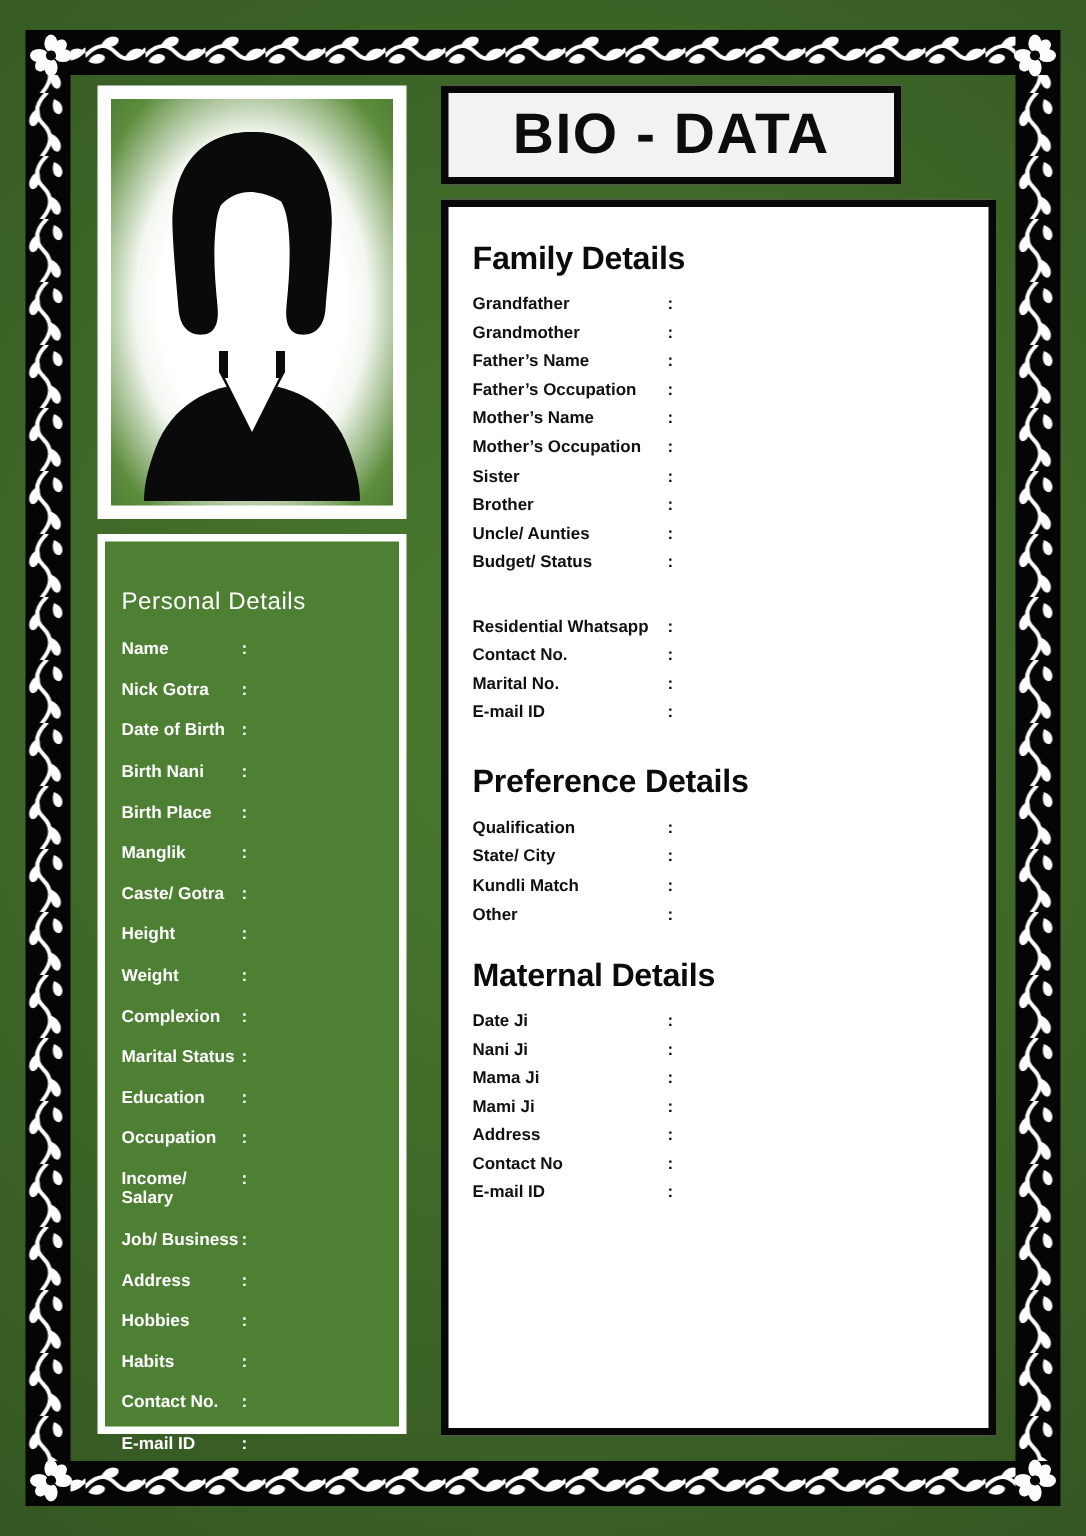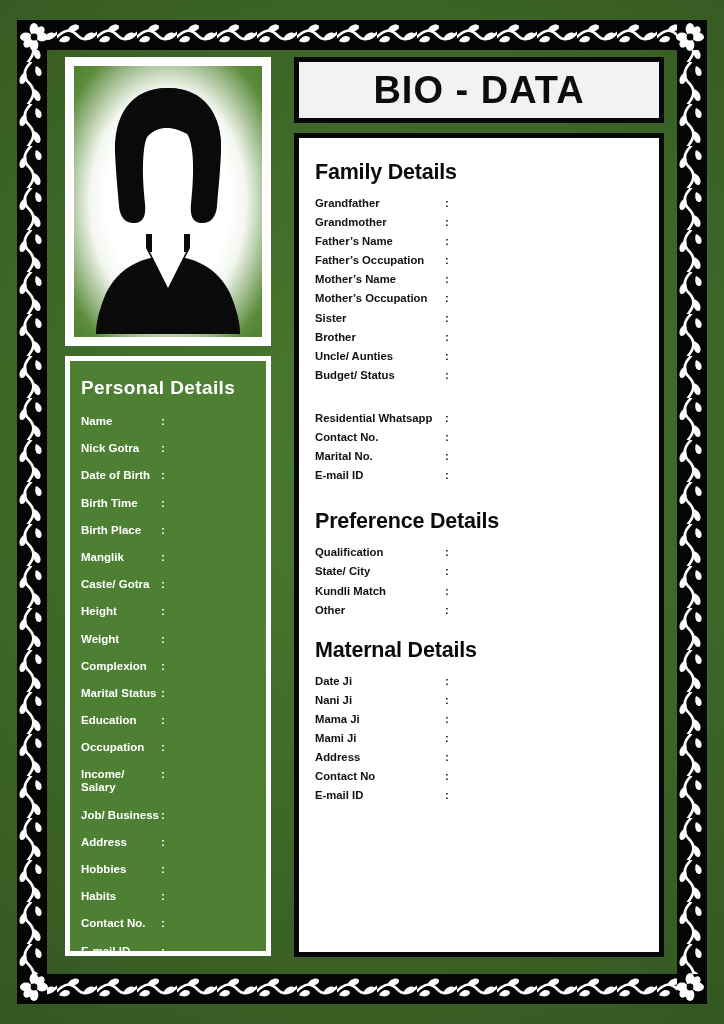--- a/index.html
+++ b/index.html
@@ -106,24 +106,24 @@
   }
   #personal-green {
     width: 100%;
     height: 100%;
     background: #4e8034;
     box-sizing: border-box;
     padding: 16px 0 0 11px;
   }
   #personal-title {
     color: #ffffff;
-    font-size: 19px;
-    font-weight: bold;
+    font-size: 16px;
+    font-weight: normal;
     letter-spacing: 0.4px;
-    margin: 0 0 16px 0;
+    margin: 16px 0 16px 0;
   }
   .p-row {
     display: flex;
     color: #ffffff;
     font-size: 11.5px;
     font-weight: bold;
     line-height: 13px;
     margin-bottom: 14.2px;
   }
   .p-label { width: 80px; flex: none; }
@@ -131,21 +131,21 @@
 
   
   #right-col {
     position: absolute;
     left: 247px;
     top: 7px;
     width: 370px;
   }
 
   #title-box {
-    width: 370px;
+    width: 307px;
     height: 66px;
     background: #f2f2f0;
     border: 5px solid #070707;
     box-sizing: border-box;
     display: flex;
     align-items: center;
     justify-content: center;
   }
   #title-text {
     font-size: 38px;
@@ -336,21 +336,21 @@
                 <span class="p-label">Nick Gotra</span>
                 <span class="p-colon">:</span>
                 <span class="field-value"></span>
               </div>
               <div class="p-row">
                 <span class="p-label">Date of Birth</span>
                 <span class="p-colon">:</span>
                 <span class="field-value"></span>
               </div>
               <div class="p-row">
-                <span class="p-label">Birth Time</span>
+                <span class="p-label">Birth Nani</span>
                 <span class="p-colon">:</span>
                 <span class="field-value"></span>
               </div>
               <div class="p-row">
                 <span class="p-label">Birth Place</span>
                 <span class="p-colon">:</span>
                 <span class="field-value"></span>
               </div>
               <div class="p-row">
                 <span class="p-label">Manglik</span>

